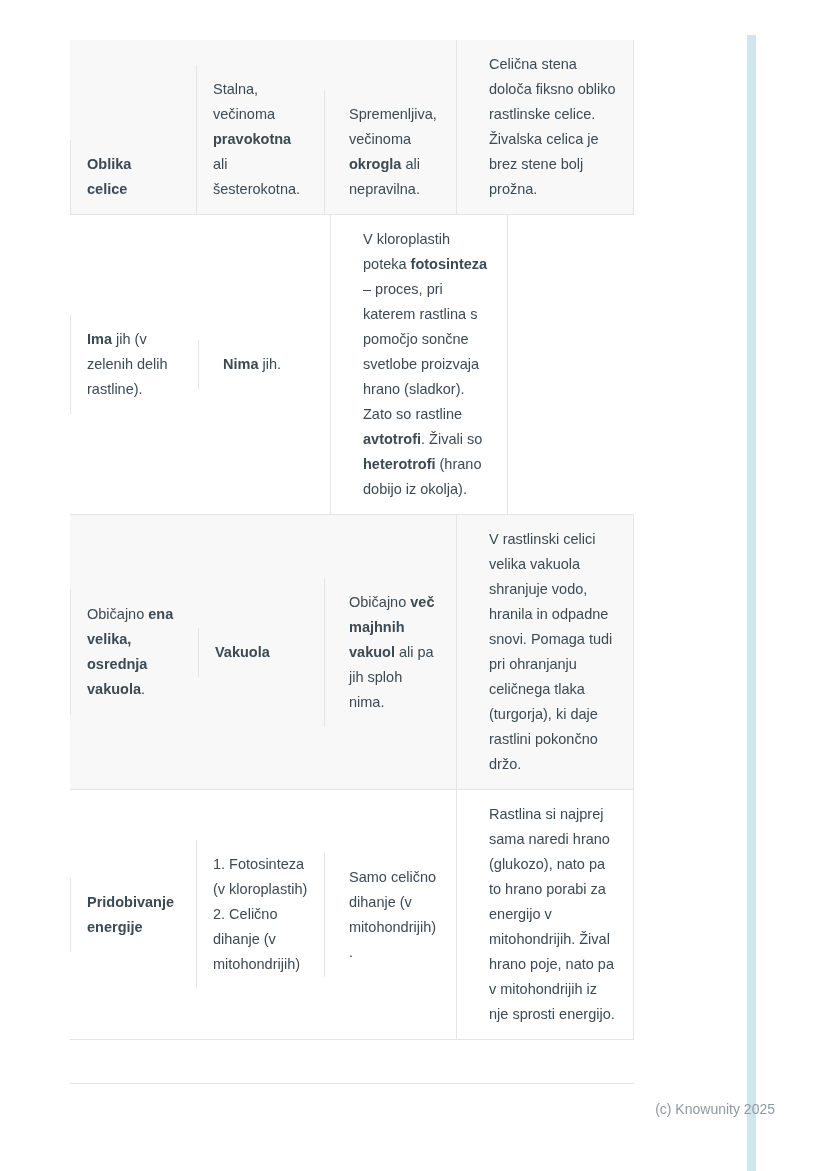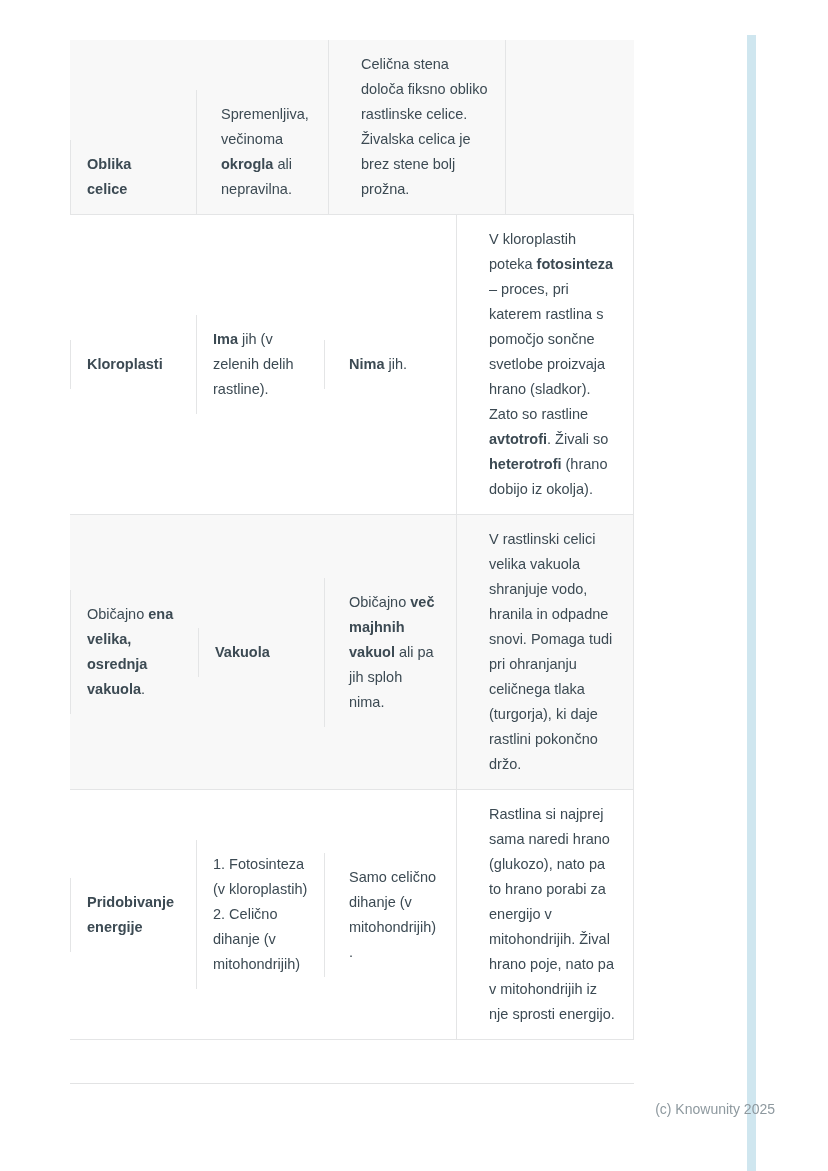--- a/index.html
+++ b/index.html
@@ -89,26 +89,26 @@
 
 <div class="page">
 
   <div class="edge-strip"></div>
 
   <div class="table">
 
     <div class="t-row top-align">
       <div class="cell col-feature"><strong>Oblika
 celice</strong></div>
+      <div class="cell col-plant"><span>Stalna, večinoma </span><strong>pravokotna</strong><span> ali šesterokotna.</span></div>
       <div class="cell col-animal"><span>Spremenljiva, večinoma </span><strong>okrogla</strong><span> ali nepravilna.</span></div>
       <div class="cell col-note"><span>Celična stena določa fiksno obliko rastlinske celice. Živalska celica je brez stene bolj prožna.</span></div>
     </div>
 
     <div class="t-row">
-      <div class="cell col-feature"><strong>Kloroplasti</strong></div>
       <div class="cell col-plant"><strong>Ima</strong><span> jih (v zelenih delih rastline).</span></div>
       <div class="cell col-animal"><strong>Nima</strong><span> jih.</span></div>
       <div class="cell col-note"><span>V kloroplastih poteka </span><strong>fotosinteza</strong><span> – proces, pri katerem rastlina s pomočjo sončne svetlobe proizvaja hrano (sladkor). Zato so rastline </span><strong>avtotrofi</strong><span>. Živali so </span><strong>heterotrofi</strong><span> (hrano dobijo iz okolja).</span></div>
     </div>
 
     <div class="t-row">
       <div class="cell col-plant"><span>Običajno </span><strong>ena velika, osrednja vakuola</strong><span>.</span></div>
       <div class="cell col-feature"><strong>Vakuola</strong></div>
       <div class="cell col-animal"><span>Običajno </span><strong>več majhnih vakuol</strong><span> ali pa jih sploh nima.</span></div>
       <div class="cell col-note"><span>V rastlinski celici velika vakuola shranjuje vodo, hranila in odpadne snovi. Pomaga tudi pri ohranjanju celičnega tlaka (turgorja), ki daje rastlini pokončno držo.</span></div>

